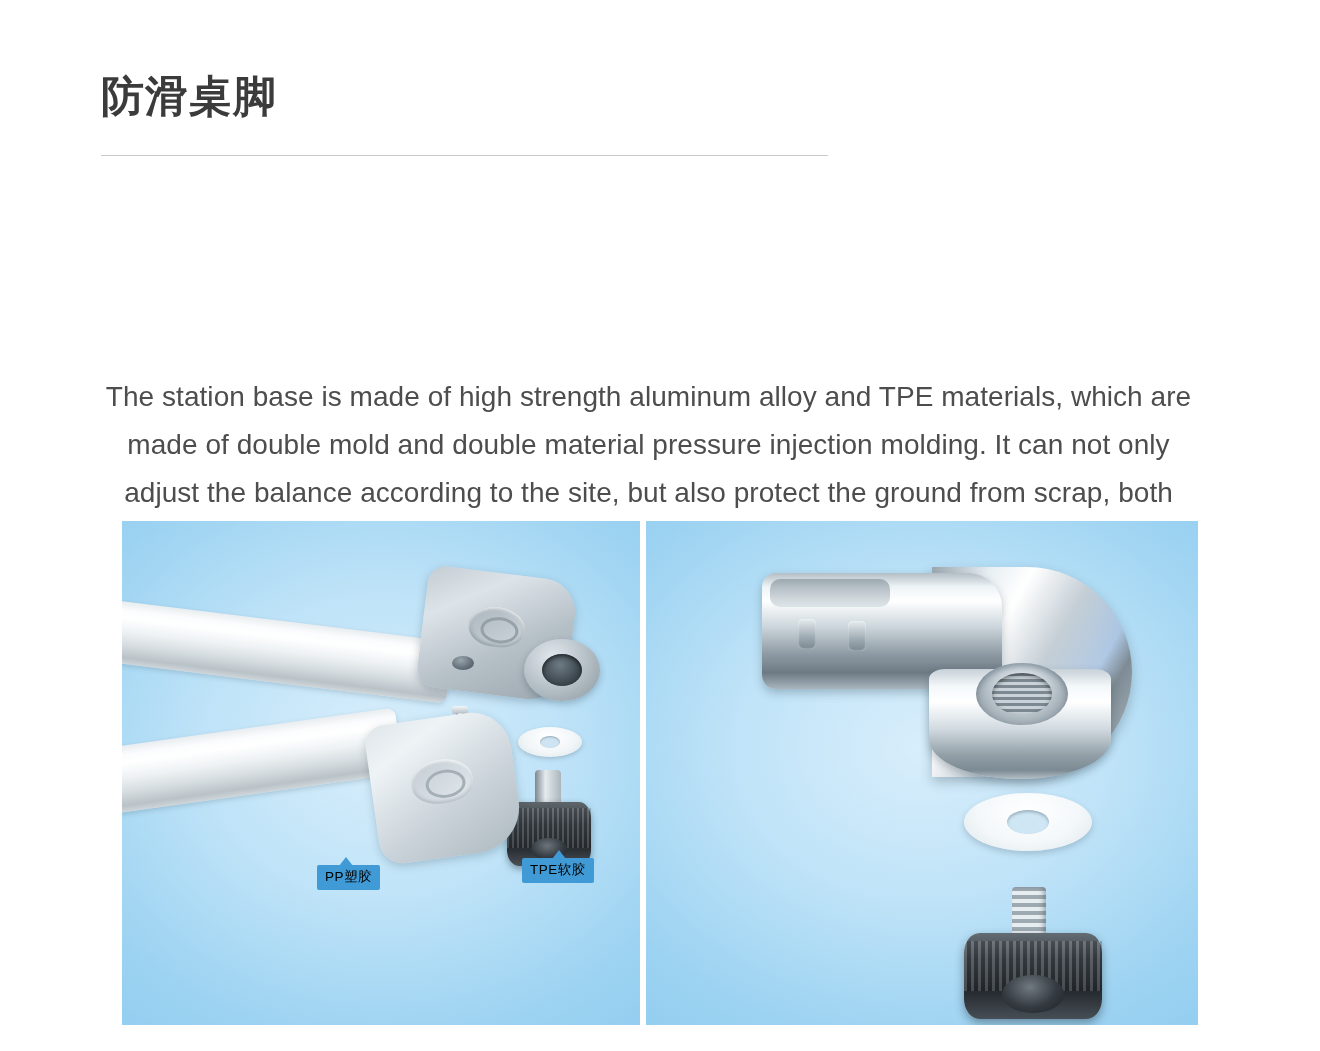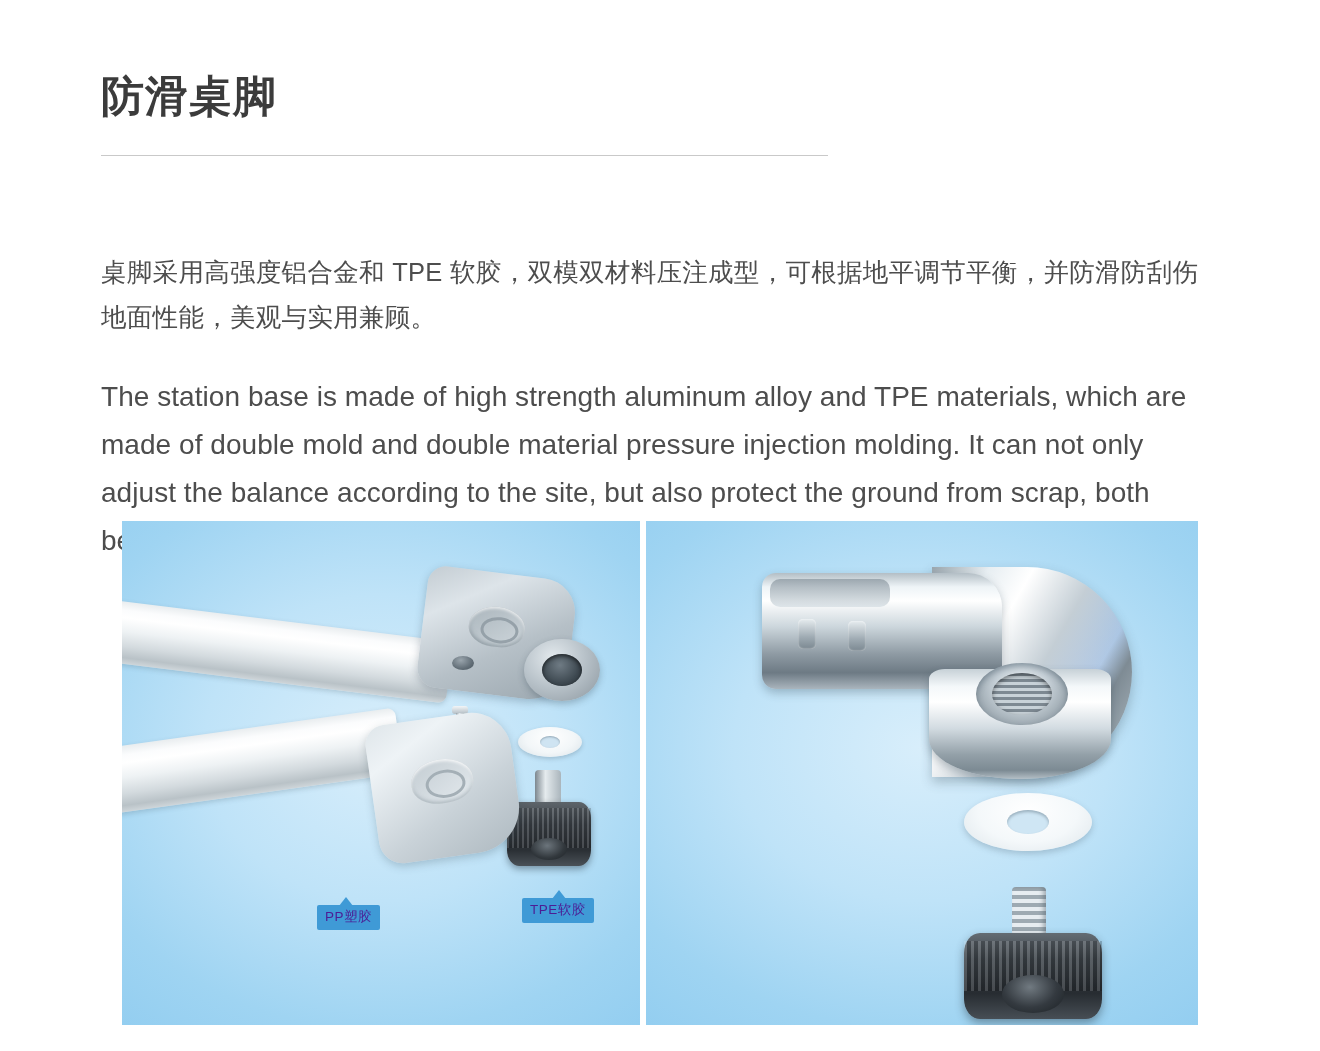--- a/index.html
+++ b/index.html
@@ -12,20 +12,21 @@
     height: 1051px;
     font-family: "Liberation Sans", "DejaVu Sans", sans-serif;
     color: #4a4a4a;
     overflow: hidden;
   }
   .page {
     position: relative;
     width: 1320px;
     height: 793px;
     box-sizing: border-box;
+    text-align: center;
   }
 
   
   .title {
     position: absolute;
     left: 101px;
     top: 42px;
     font-size: 43px;
     font-weight: bold;
     letter-spacing: 1px;
@@ -223,28 +224,27 @@
     position: absolute;
     left: 14px; top: 11px; width: 34px; height: 22px;
     border: 3px solid #a4afb6;
     border-radius: 50%;
   }
 
   
   .callout {
     position: absolute;
     background: #3f9ad6;
-    color: #4c1d95;
+    color: #000000;
     font-size: 13.5px;
     line-height: 1;
     padding: 5px 8px 6px;
     border-radius: 2px;
     white-space: nowrap;
     letter-spacing: 0.5px;
-    margin-top: 40px;
   }
   .callout .arrow {
     position: absolute;
     width: 0; height: 0;
     border-left: 7px solid transparent;
     border-right: 7px solid transparent;
     border-bottom: 9px solid #3f9ad6;
     top: -8px;
   }
   .callout-pp { left: 195px; top: 344px; }
@@ -350,21 +350,20 @@
   }
 </style>
 </head>
 <body>
 
 <div class="page">
 
   <h1 class="title">防滑桌脚</h1>
   <div class="title-rule"></div>
 
-  <p class="para-cn">桌脚采用高强度铝合金和 TPE 软胶，双模双材料压注成型，可根据地平调节平衡，并防滑防刮伤地面性能，美观与实用兼顾。</p>
   <p class="para-en">The station base is made of high strength aluminum alloy and TPE materials, which are made of double mold and double material pressure injection molding. It can not only adjust the balance according to the site, but also protect the ground from scrap, both beautiful and practical.</p>
 
   <div class="figure">
 
     <div class="pane pane-left">
 
       <div class="tube l-tube-upper"></div>
       <div class="l-head-upper">
         <div class="logo"></div>
       </div>

